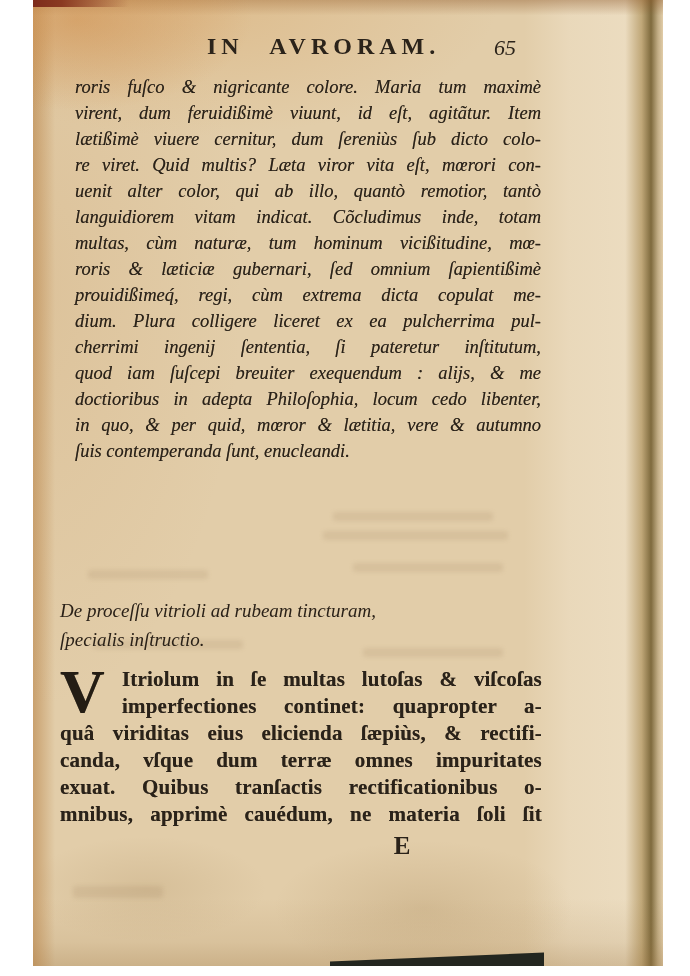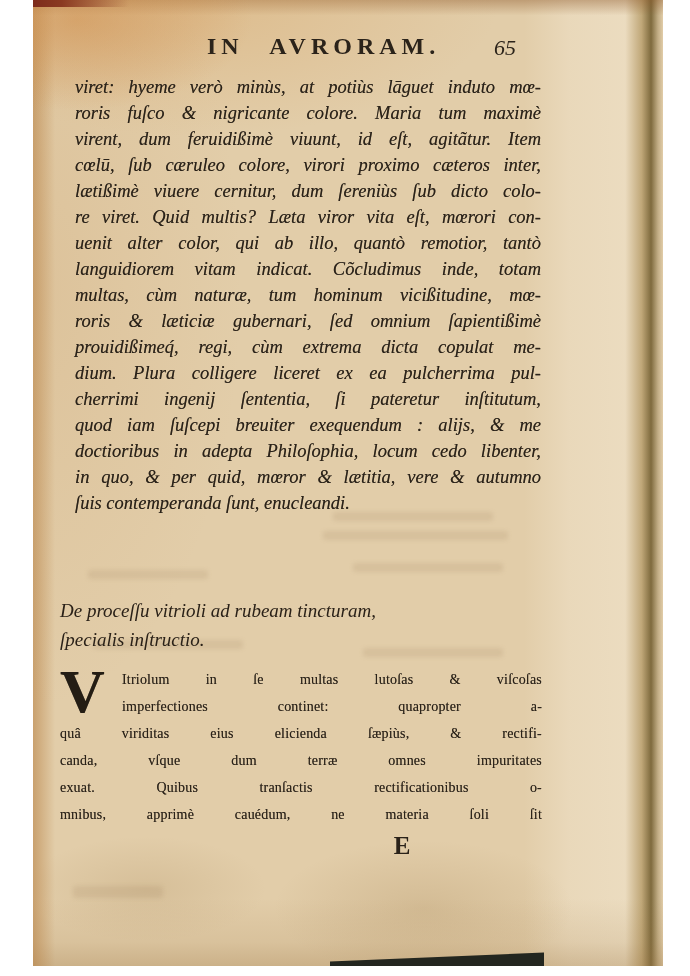--- a/index.html
+++ b/index.html
@@ -63,22 +63,22 @@
     font-style:italic;font-size:19px;line-height:29px;color:#2a2118;
   }
   .para2{
     position:absolute;left:27px;top:666px;width:482px;
   }
   .dropcap{
     float:left;width:56px;height:52px;font-size:62px;line-height:50px;
     font-weight:bold;color:#241d14;margin-right:6px;
   }
   .line-r{
-    font-size:14px;line-height:27px;height:27px;
-    text-align:justify;text-align-last:justify;letter-spacing:.2px;
+    font-size:21px;line-height:27px;height:27px;
+    text-align:justify;text-align-last:justify;letter-spacing:.2px;font-weight:bold;
   }
   .sig{
     position:absolute;left:354px;top:832px;width:30px;text-align:center;
     font-size:25px;font-weight:bold;color:#2a2219;
   }
 </style>
 </head>
 <body>
 
 <div class="page">
@@ -92,24 +92,22 @@
   <div class="ghost" style="left:60px;top:640px;width:150px;height:9px;"></div>
   <div class="ghost" style="left:330px;top:648px;width:140px;height:9px;"></div>
   <div class="ghost" style="left:40px;top:886px;width:90px;height:12px;"></div>
 
   <div class="running-head">
     <span class="rh-title">IN AVRORAM.</span>
     <span class="rh-num">65</span>
   </div>
 
   <div class="para1 ink">
-    <div class="line-i">viret: hyeme verò minùs, at potiùs lāguet induto mœ-</div>
     <div class="line-i">roris fuſco &amp; nigricante colore. Maria tum maximè</div>
     <div class="line-i">virent, dum feruidißimè viuunt, id eſt, agitãtur. Item</div>
-    <div class="line-i">cœlū, ſub cæruleo colore, virori proximo cæteros inter,</div>
     <div class="line-i">lætißimè viuere cernitur, dum ſereniùs ſub dicto colo-</div>
     <div class="line-i">re viret. Quid multis? Læta viror vita eſt, mœrori con-</div>
     <div class="line-i">uenit alter color, qui ab illo, quantò remotior, tantò</div>
     <div class="line-i">languidiorem vitam indicat. Cõcludimus inde, totam</div>
     <div class="line-i">multas, cùm naturæ, tum hominum vicißitudine, mœ-</div>
     <div class="line-i">roris &amp; læticiæ gubernari, ſed omnium ſapientißimè</div>
     <div class="line-i">prouidißimeq́, regi, cùm extrema dicta copulat me-</div>
     <div class="line-i">dium. Plura colligere liceret ex ea pulcherrima pul-</div>
     <div class="line-i">cherrimi ingenij ſententia, ſi pateretur inſtitutum,</div>
     <div class="line-i">quod iam ſuſcepi breuiter exequendum : alijs, &amp; me</div>

